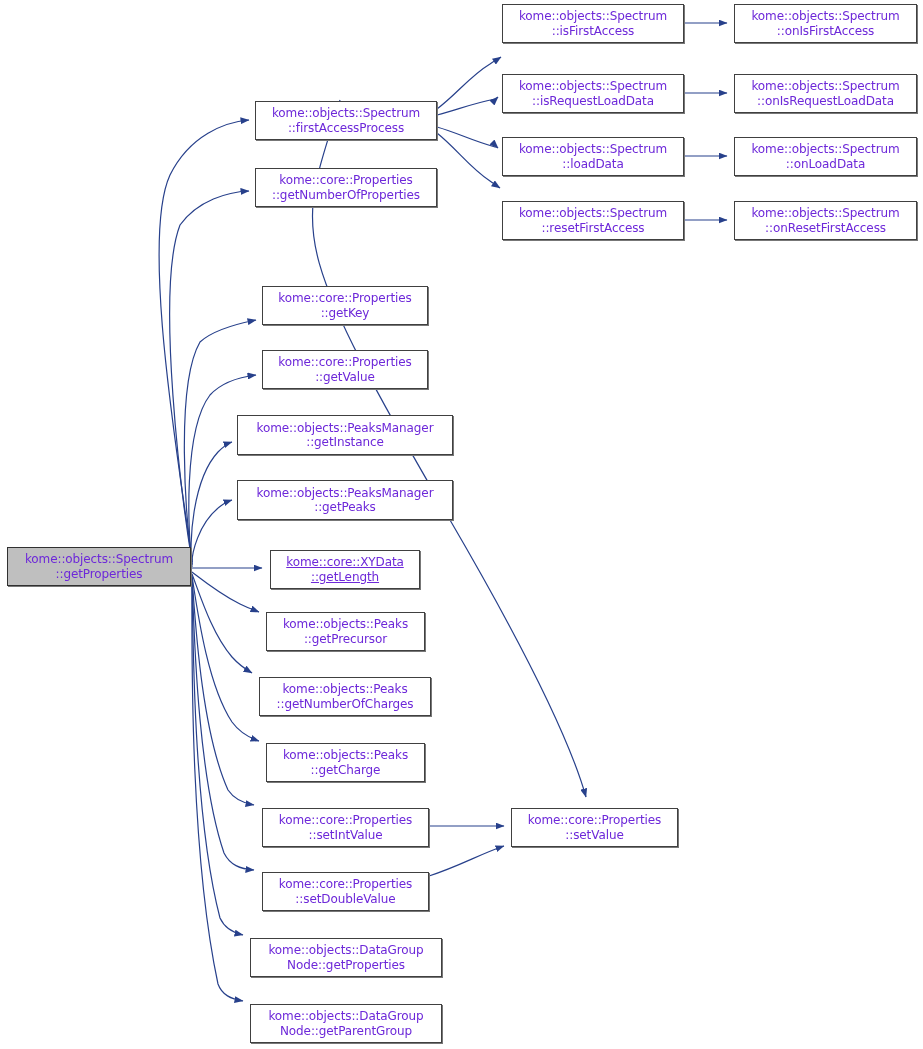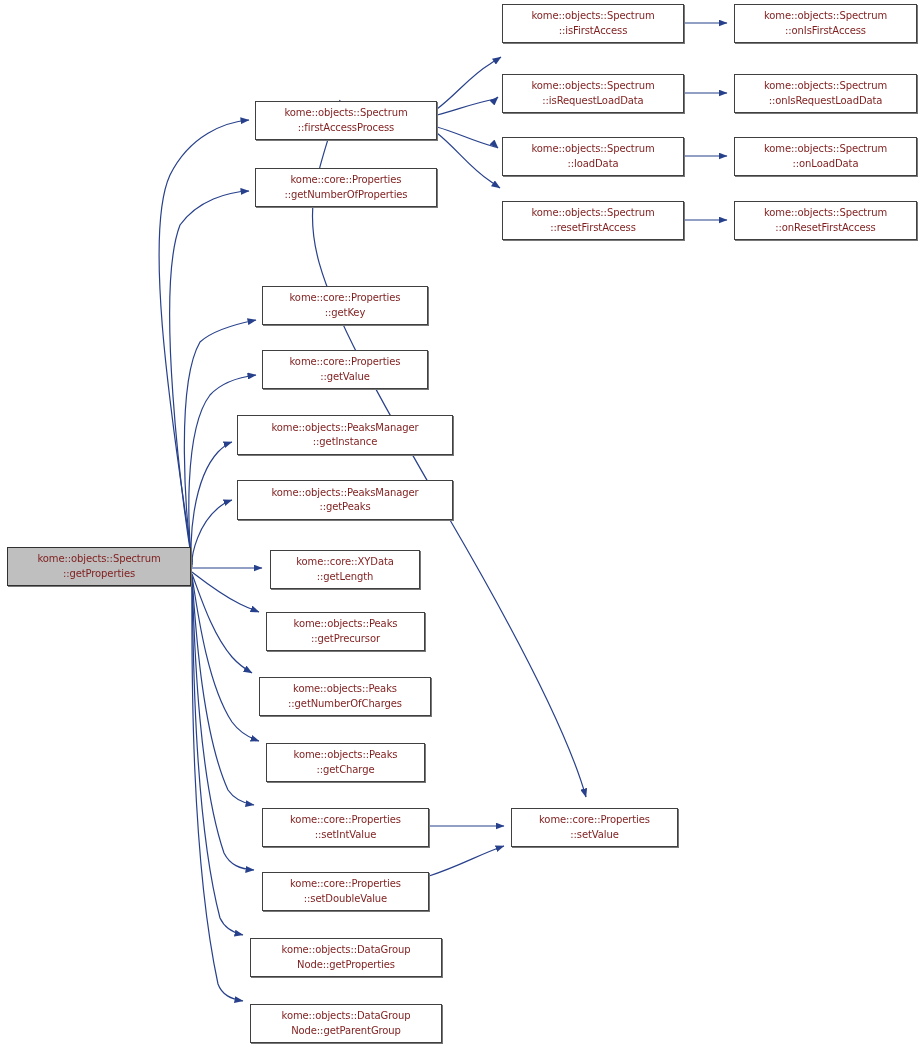--- a/index.html
+++ b/index.html
@@ -27,23 +27,23 @@
   }
   .node {
     position: absolute;
     box-sizing: border-box;
     border: 1px solid #404040;
     background: #ffffff;
     display: flex;
     align-items: center;
     justify-content: center;
     text-align: center;
-    font-size: 10px;
+    font-size: 12px;
     line-height: 14.5px;
-    color: #7f1d1d;
+    color: #6d28d9;
     letter-spacing: -0.1px;
     white-space: pre-line;
     box-shadow: 1px 1px 0 0 #777777;
     z-index: 2;
   }
   .node.highlight {
     background: #bfbfbf;
     border: 1px solid #303030;
   }
   .node-label {
@@ -99,21 +99,21 @@
       <div class="node" style="left: 255px; top: 168px; width: 182px; height: 39px;"><span class="node-label">kome::core::Properties
 ::getNumberOfProperties</span></div>
       <div class="node" style="left: 262px; top: 286px; width: 166px; height: 39px;"><span class="node-label">kome::core::Properties
 ::getKey</span></div>
       <div class="node" style="left: 262px; top: 350px; width: 166px; height: 39px;"><span class="node-label">kome::core::Properties
 ::getValue</span></div>
       <div class="node" style="left: 237px; top: 415px; width: 216px; height: 40px;"><span class="node-label">kome::objects::PeaksManager
 ::getInstance</span></div>
       <div class="node" style="left: 237px; top: 480px; width: 216px; height: 40px;"><span class="node-label">kome::objects::PeaksManager
 ::getPeaks</span></div>
-      <div class="node" style="left: 270px; top: 550px; width: 150px; height: 39px;"><span class="node-label">kome::core::XYData
+      <div class="node" style="left: 270px; top: 550px; width: 150px; height: 39px; text-decoration: underline;"><span class="node-label">kome::core::XYData
 ::getLength</span></div>
       <div class="node" style="left: 266px; top: 612px; width: 159px; height: 39px;"><span class="node-label">kome::objects::Peaks
 ::getPrecursor</span></div>
       <div class="node" style="left: 259px; top: 677px; width: 172px; height: 39px;"><span class="node-label">kome::objects::Peaks
 ::getNumberOfCharges</span></div>
       <div class="node" style="left: 266px; top: 743px; width: 159px; height: 39px;"><span class="node-label">kome::objects::Peaks
 ::getCharge</span></div>
       <div class="node" style="left: 262px; top: 808px; width: 167px; height: 39px;"><span class="node-label">kome::core::Properties
 ::setIntValue</span></div>
       <div class="node" style="left: 262px; top: 872px; width: 167px; height: 39px;"><span class="node-label">kome::core::Properties

